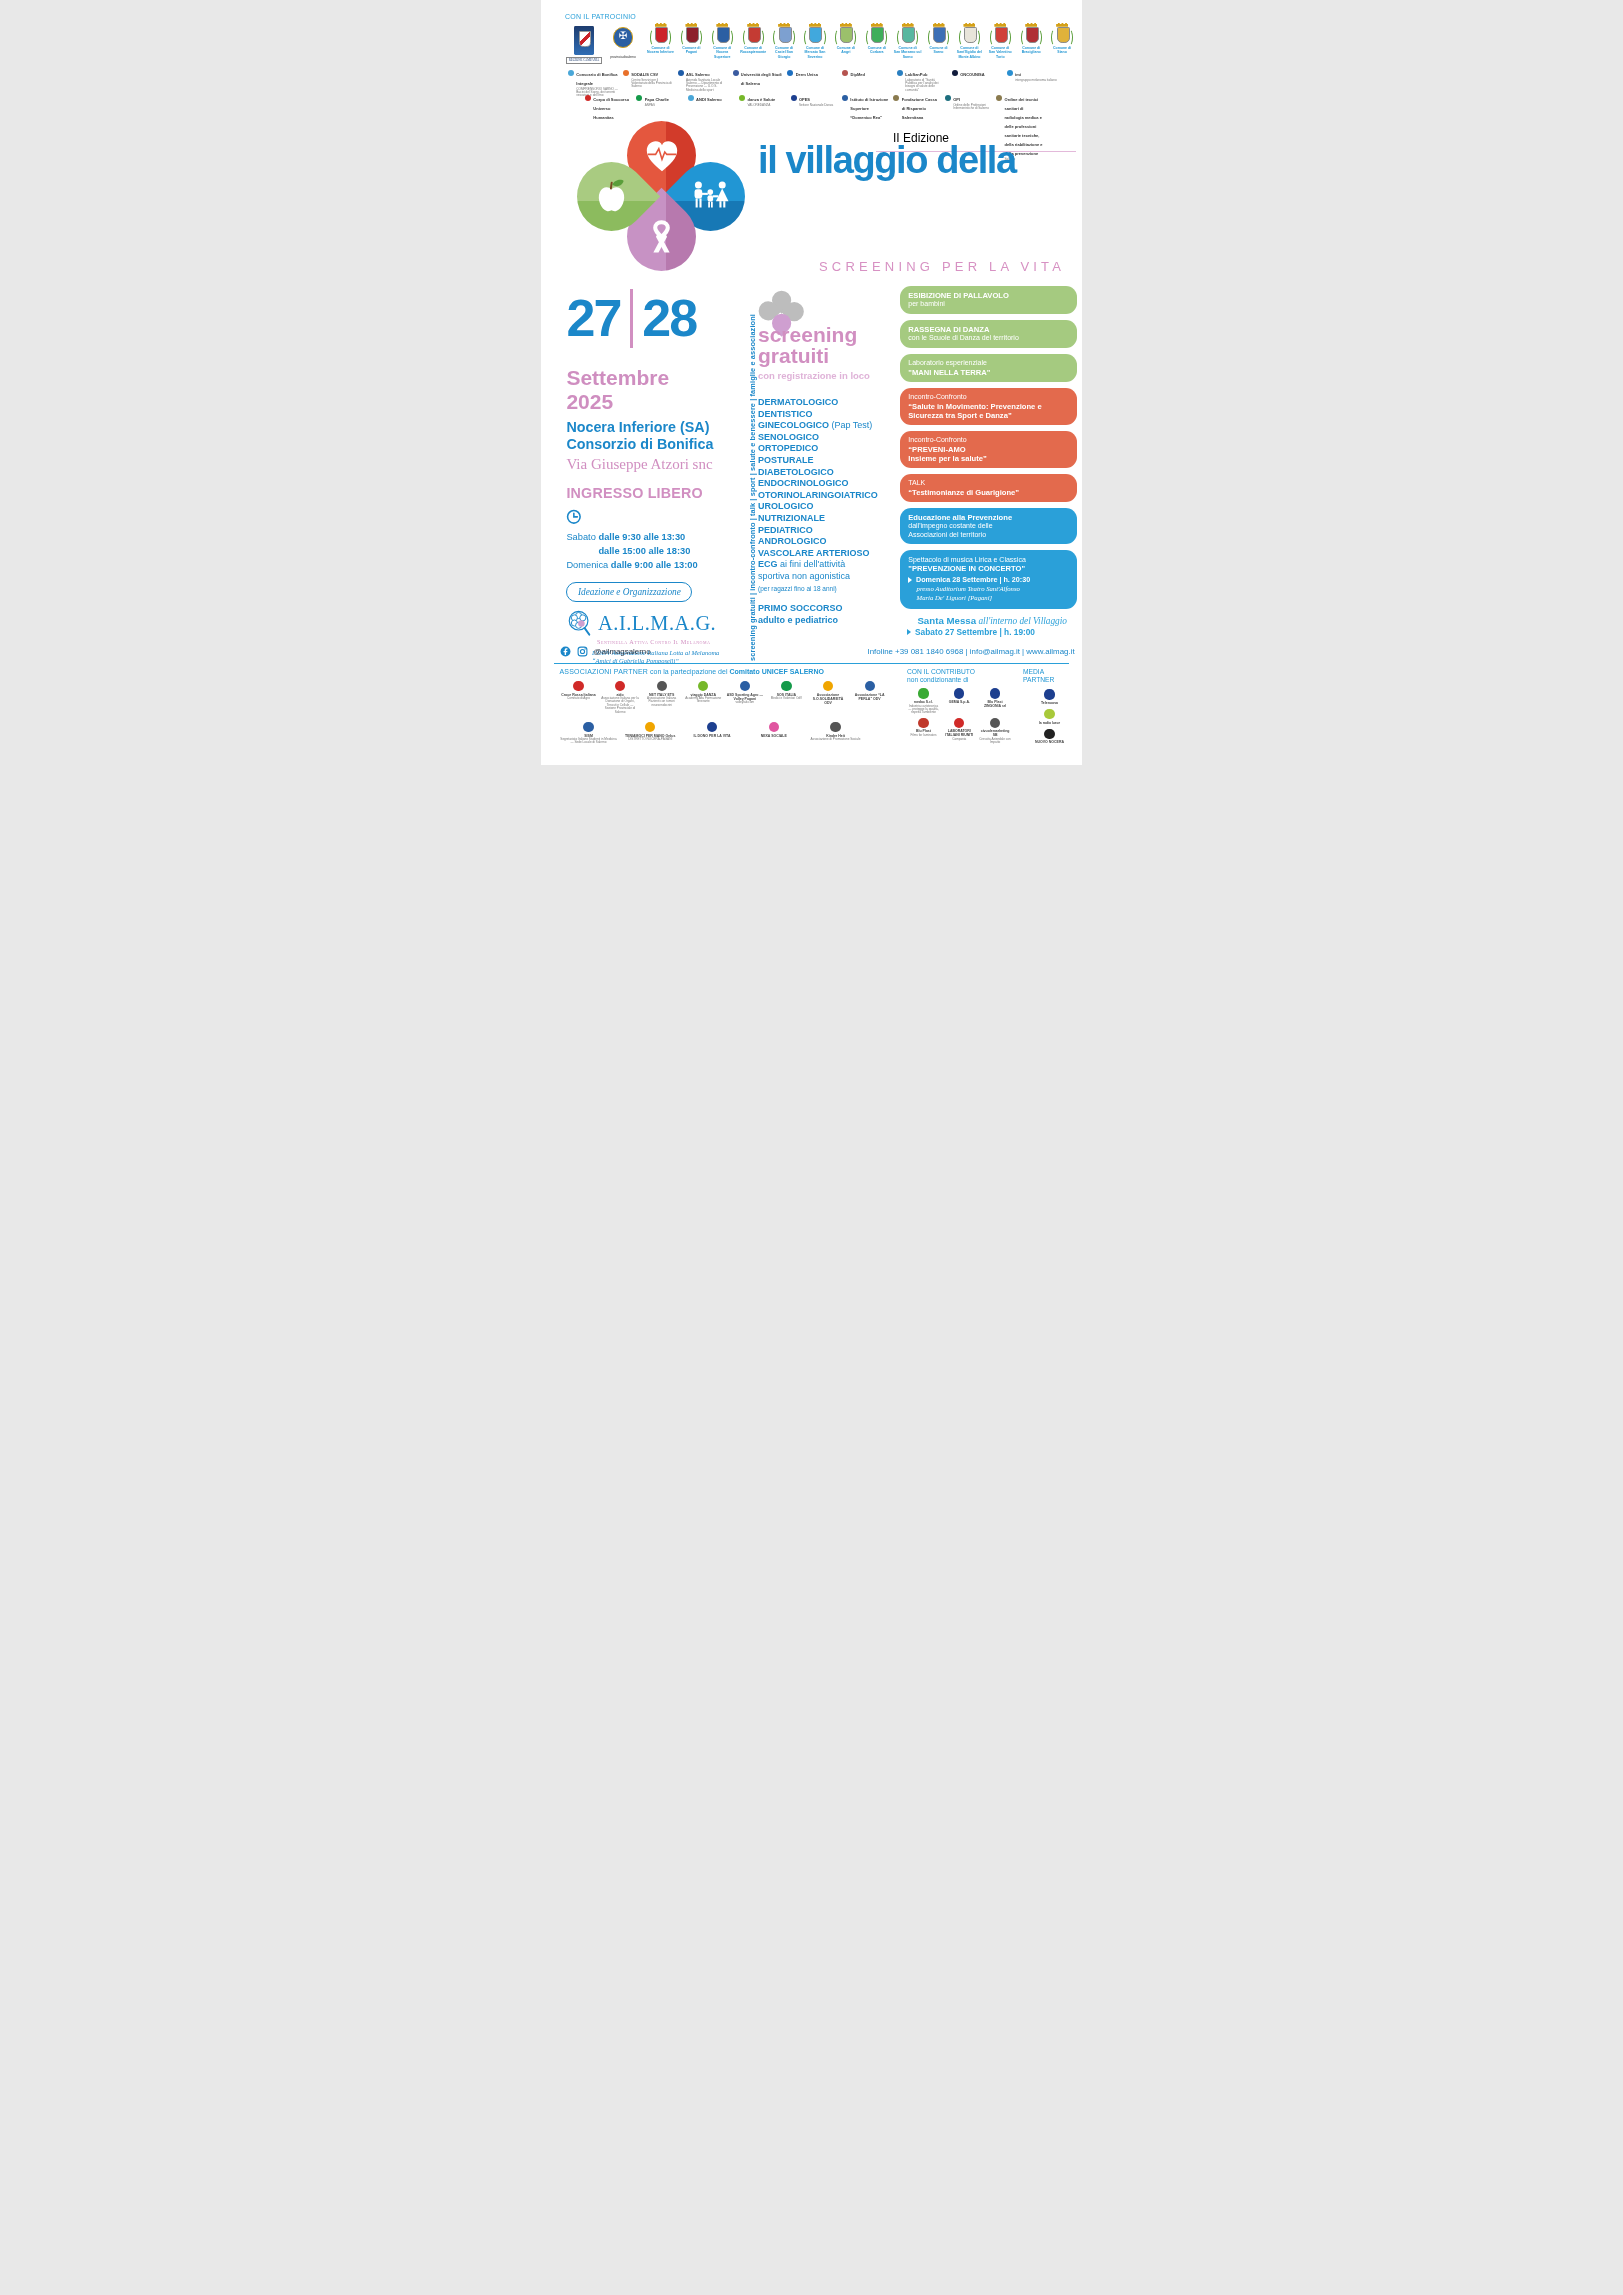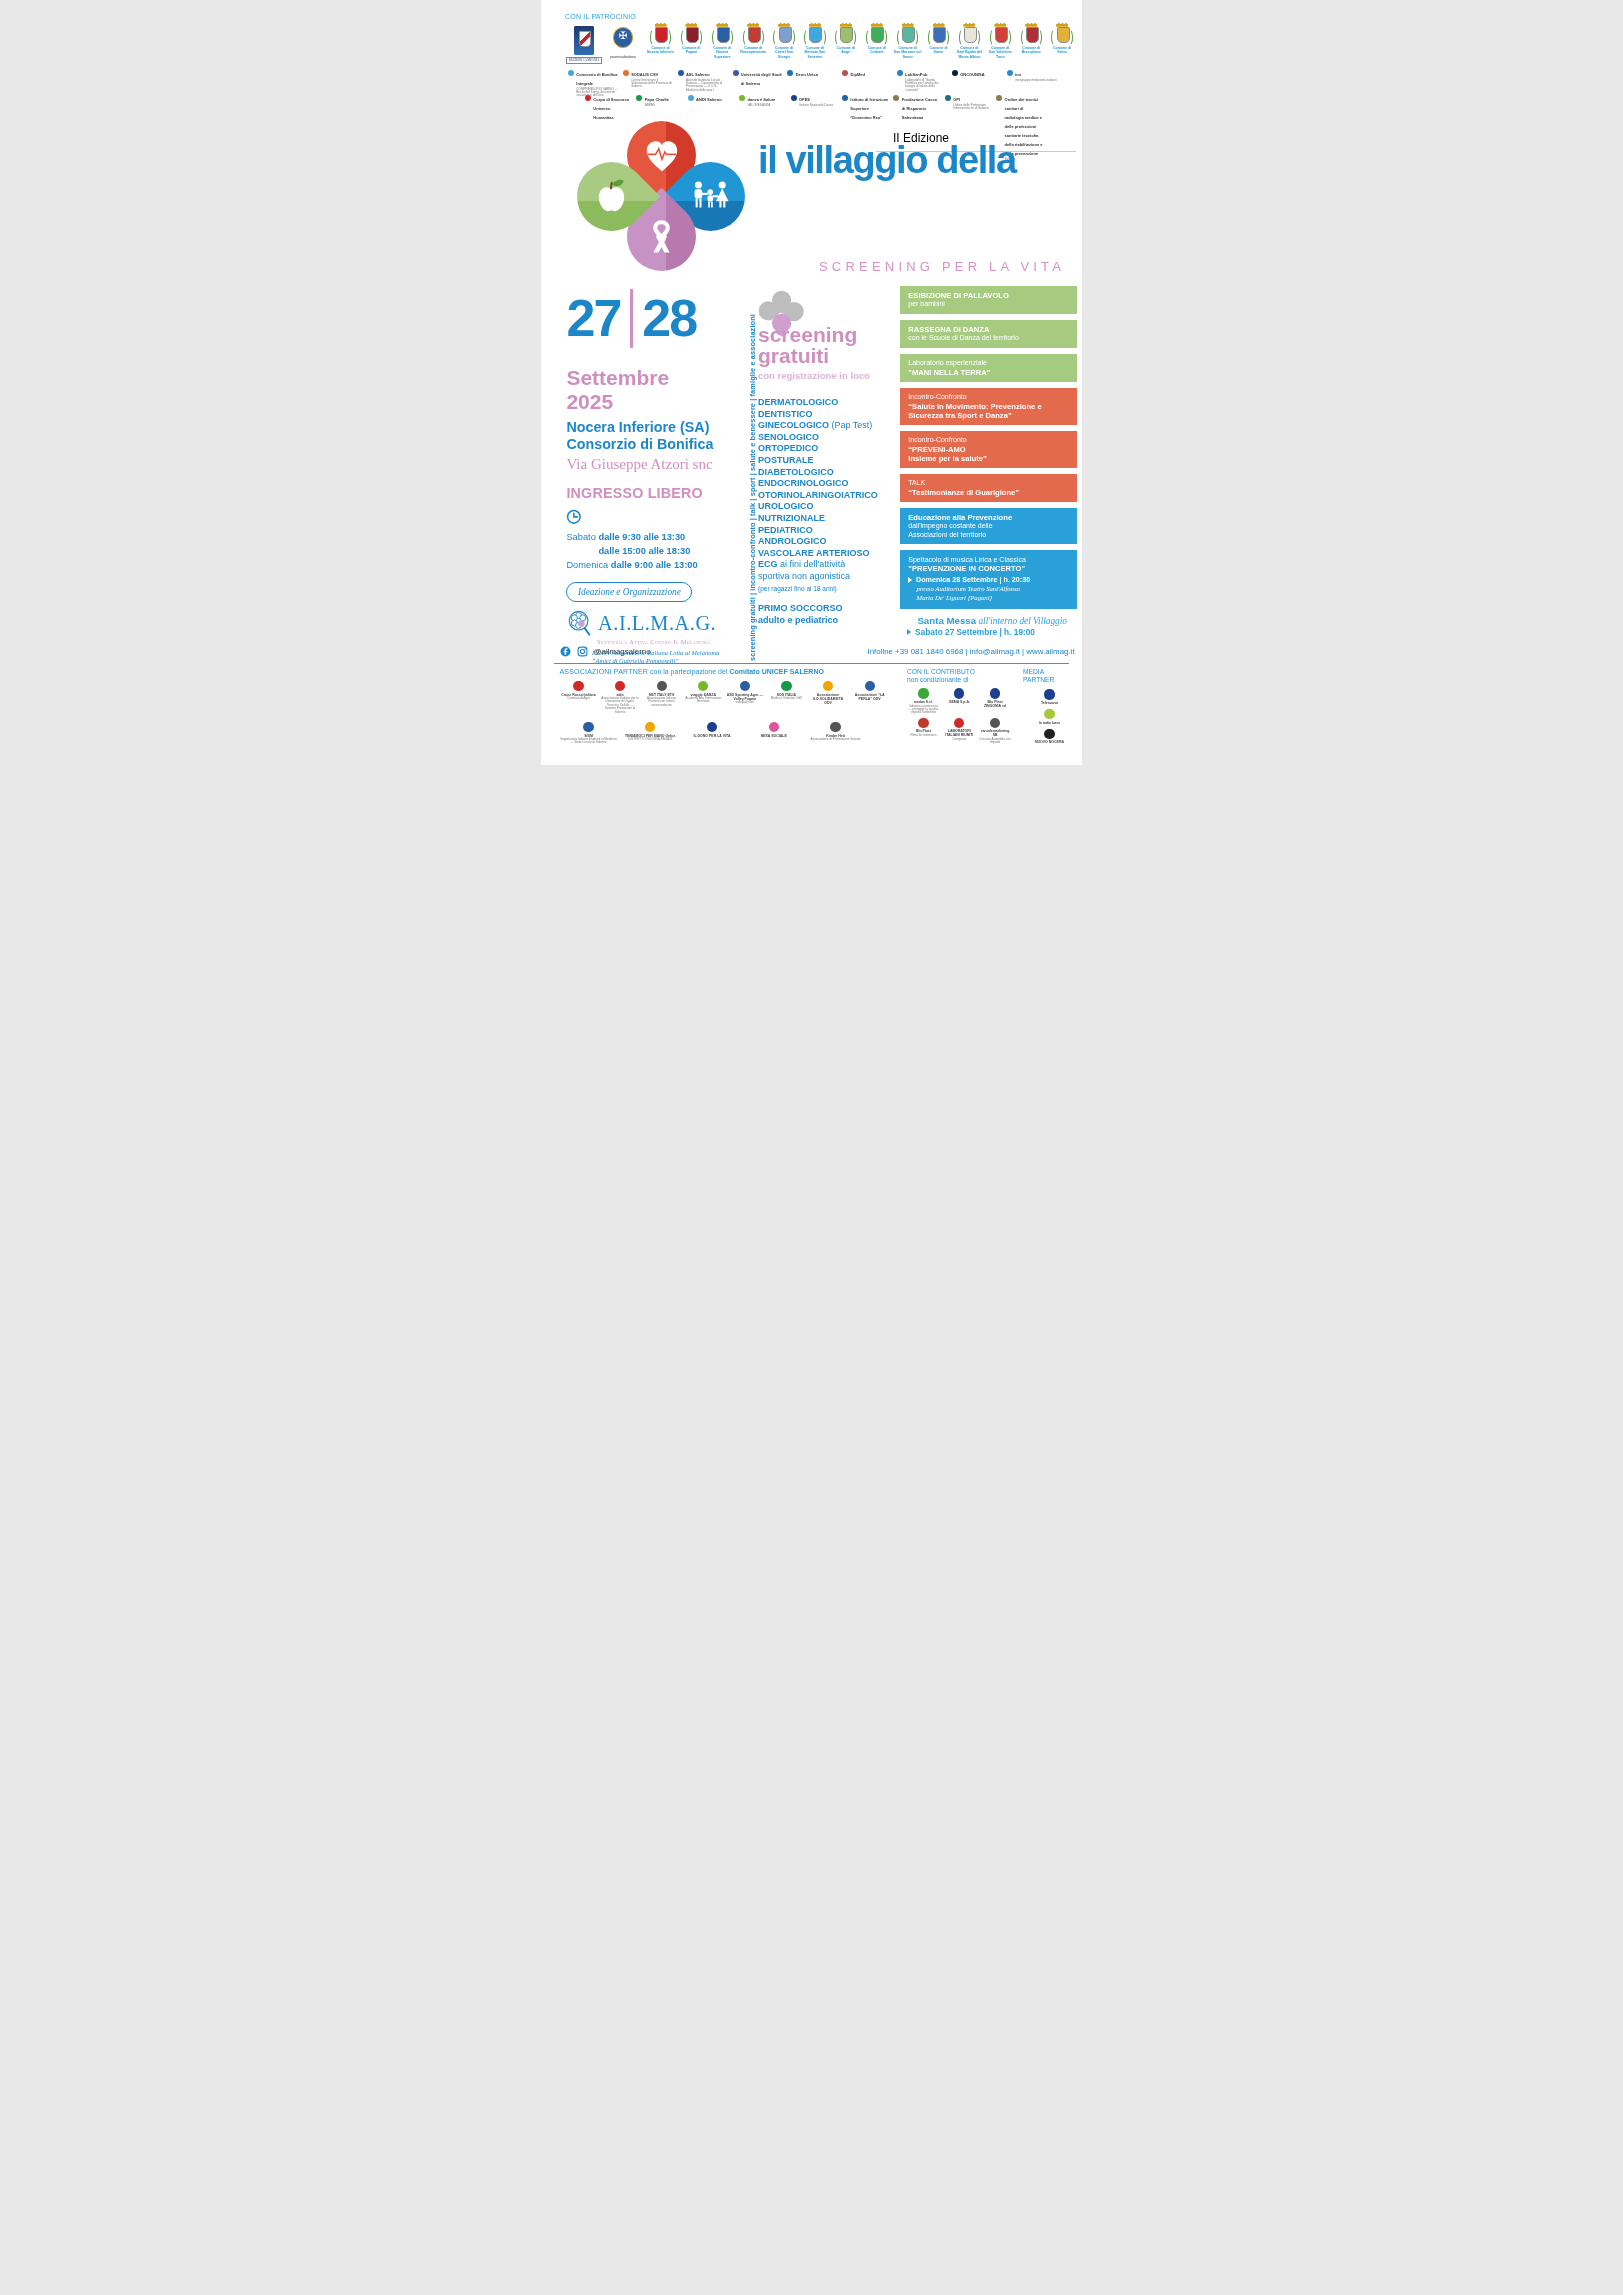--- a/index.html
+++ b/index.html
@@ -86,21 +86,21 @@
   .mini-clover .p4{left:13px;top:23px;transform:rotate(-45deg);border-radius:50% 50% 50% 0;background:#cf9fd0;}
   .scr-title{position:absolute;left:217px;top:324px;font-size:21px;font-weight:bold;color:var(--pink);line-height:1.0;}
   .scr-note{position:absolute;left:217px;top:370px;font-size:9.5px;font-weight:bold;color:var(--pink2);}
   .scr-list{position:absolute;left:217px;top:397px;width:141px;}
   .scr-item{font-size:9px;line-height:11.6px;color:var(--blue);}
   .scr-item .scr-t{font-weight:bold;}
   .scr-item .scr-small{font-size:6.5px;line-height:8.8px;}
   .scr-item.gap{margin-top:9.3px;}
   
   .program{position:absolute;left:359px;top:286px;width:177px;}
-  .pbox{border-radius:0;padding:5.1px 8.3px;margin-bottom:6px;color:#fff;box-sizing:border-box;}
+  .pbox{border-radius:11px;padding:5.1px 8.3px;margin-bottom:6px;color:#fff;box-sizing:border-box;}
   .pbox.green{background:var(--green);}
   .pbox.red{background:var(--red);}
   .pbox.blue{background:var(--lblue);}
   .pb-kicker{font-size:7px;line-height:1.25;}
   .pb-title{font-size:7.6px;font-weight:bold;line-height:1.2;white-space:pre-line;}
   .pb-sub{font-size:7px;line-height:1.22;white-space:pre-line;}
   .pb-kicker:empty,.pb-title:empty,.pb-sub:empty,.pb-venue:empty{display:none;}
   .pb-playrow{display:flex;align-items:center;gap:3.7px;margin-top:1.9px;}
   .pb-playrow:has(.pb-play:empty){display:none;}
   .tri{width:0;height:0;border-left:4.6px solid #fff;border-top:3.2px solid transparent;border-bottom:3.2px solid transparent;}

